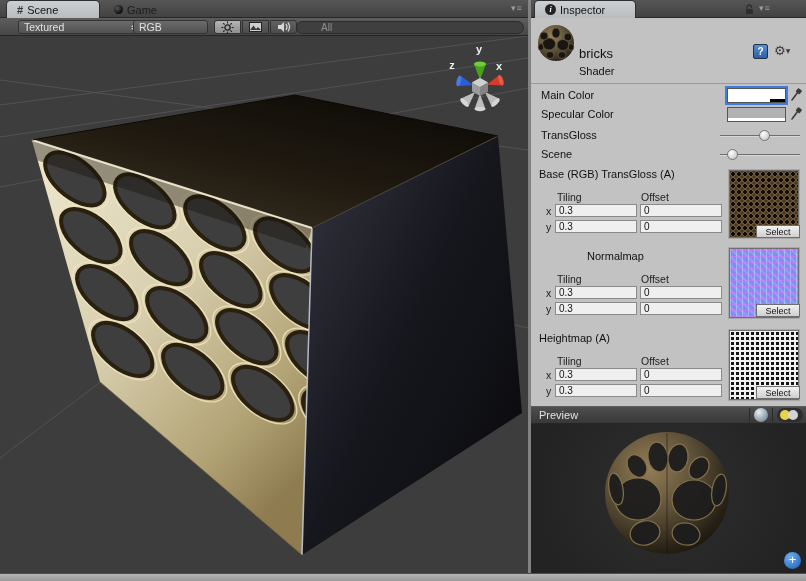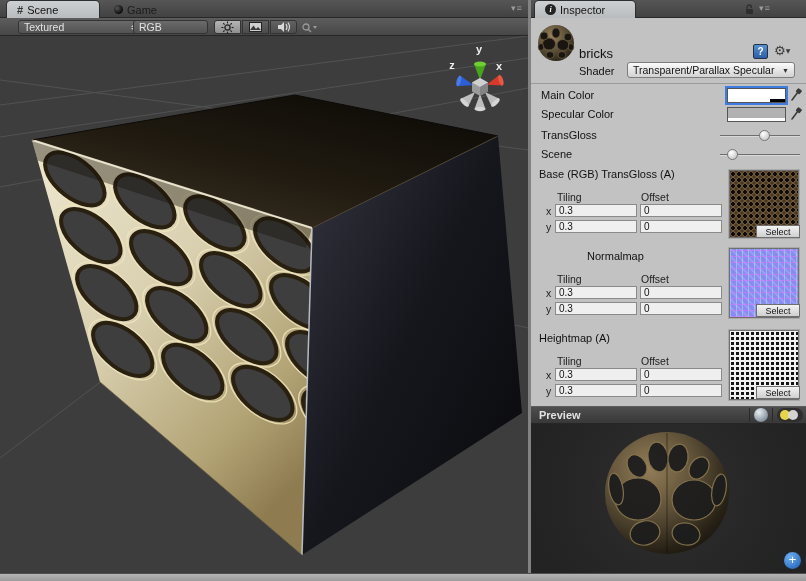--- a/index.html
+++ b/index.html
@@ -67,21 +67,21 @@
                       repeating-linear-gradient(45deg, rgba(255,255,255,.14) 0 2px, rgba(0,0,0,0) 2px 6px); }
   .thumb-height { height:70px; background-color:#f0f0f0;
     background-image: radial-gradient(circle, #141414 1.6px, rgba(0,0,0,0) 2px);
     background-size:5px 5px; }
   .selectbtn { position:absolute; left:225px; width:44px; height:13px; background:linear-gradient(#f2f2f2,#cfcfcf); border:1px solid #6e6e6e; font-size:9px; color:#111; display:flex; align-items:center; justify-content:center; }
   .tileinput { position:absolute; height:13px; width:82px; background:#efefef; border:1px solid #8a8a8a; font-size:10px; color:#111; padding:0 3px; }
   .colhdr { position:absolute; font-size:10.5px; color:#222; }
   .rowlbl { position:absolute; font-size:10.5px; color:#222; }
 
   
-  .pv-header { position:absolute; left:0; top:388px; width:275px; height:18px; background:linear-gradient(#4e4e4e,#383838); border-top:1px solid #5c5c5c; border-bottom:1px solid #262626; color:#e2e2e2; font-weight:bold; font-size:11px; display:flex; align-items:center; padding-left:8px; }
+  .pv-header { position:absolute; left:0; top:388px; width:275px; height:18px; background:linear-gradient(#4e4e4e,#383838); border-top:1px solid #5c5c5c; border-bottom:1px solid #262626; color:#e2e2e2; font-weight:normal; font-size:11px; display:flex; align-items:center; padding-left:8px; }
   .pv-btns { position:absolute; right:3px; top:390px; display:flex; gap:4px; align-items:center; }
   .pv-sep { width:1px; height:14px; background:#2a2a2a; }
   .pv-sphere-btn { width:14px; height:14px; border-radius:50%; background:radial-gradient(circle at 35% 30%, #e8eef2, #96a2ae 60%, #5d6570); }
   .pv-light-btn { width:26px; height:14px; border-radius:7px; background:#2e2e2e; position:relative; }
   .pv-light-btn .c1 { position:absolute; left:3px; top:2px; width:10px; height:10px; border-radius:50%; background:#e6d44e; }
   .pv-light-btn .c2 { position:absolute; left:11px; top:2px; width:10px; height:10px; border-radius:50%; background:#dcdcdc; opacity:.95; }
   .pv-body { position:absolute; left:0; top:406px; width:275px; height:149px; background:radial-gradient(circle at 50% 45%, #2e2e2e, #232323 85%); }
   .plusbtn { position:absolute; right:5px; bottom:4px; width:17px; height:17px; border-radius:50%; background:radial-gradient(circle at 35% 30%, #6fb0f0, #2f6fc4 75%); color:#fff; font-size:13px; line-height:15px; text-align:center; }
 </style>
 </head>
@@ -142,20 +142,21 @@
         <polygon points="1,4 4,4 7,1 7,11 4,8 1,8" fill="#d8d8d8"></polygon>
         <path d="M9 3 Q11 6 9 9" fill="none" stroke="#d8d8d8" stroke-width="1.2"></path>
         <path d="M11 1.5 Q14 6 11 10.5" fill="none" stroke="#d8d8d8" stroke-width="1.2"></path>
       </svg>
     </div>
     <svg class="search-ic" width="17" height="10" viewBox="0 0 17 10">
       <circle cx="4" cy="4" r="3" fill="none" stroke="#9a9a9a" stroke-width="1.3"></circle>
       <line x1="6.2" y1="6.2" x2="9" y2="9" stroke="#9a9a9a" stroke-width="1.3"></line>
       <polygon points="11,3 15,3 13,6" fill="#9a9a9a"></polygon>
     </svg>
+    <input class="search" placeholder="All" style="">
   </div>
 
   <div class="viewport">
     <svg width="528" height="537" viewBox="0 0 528 537">
       <defs>
         <linearGradient id="gLeft" x1="0" y1="0" x2="0.7" y2="1">
           <stop offset="0" stop-color="#efe8d0"></stop>
             <stop offset="0.45" stop-color="#d9d0b0"></stop>
           <stop offset="0.8" stop-color="#b3a476"></stop>
             <stop offset="1" stop-color="#8e7c50"></stop>
@@ -386,24 +387,20 @@
           <ellipse cx="-12" cy="-7" rx="4" ry="4"></ellipse>
           <ellipse cx="12" cy="-6" rx="4" ry="4"></ellipse>
         <ellipse cx="-6" cy="12" rx="4" ry="3.5"></ellipse>
           <ellipse cx="6" cy="12" rx="4" ry="3.5"></ellipse>
         <ellipse cx="-15" cy="4" rx="2.8" ry="3.5"></ellipse>
           <ellipse cx="15" cy="4" rx="2.8" ry="3.5"></ellipse>
       </g>
     </svg>
     <div class="mat-name">bricks</div>
     <div class="lbl" style="left:48px; top:47px;">Shader</div>
-    <div class="shader-dd">
-      <span>Transparent/Parallax Specular</span>
-      <span class="car">▼</span>
-    </div>
     <div class="helpbtn">?</div>
     <div class="gearbtn">⚙<i>▼</i></div>
     <div class="hdr-divider"></div>
 
     <div class="lbl" style="left:10px; top:71px;">Main Color</div>
     <div class="swatch focus" style="top:70px; background:#ffffff;">
       <div class="alpha">
           <div class="black"></div>
         </div>
     </div>

